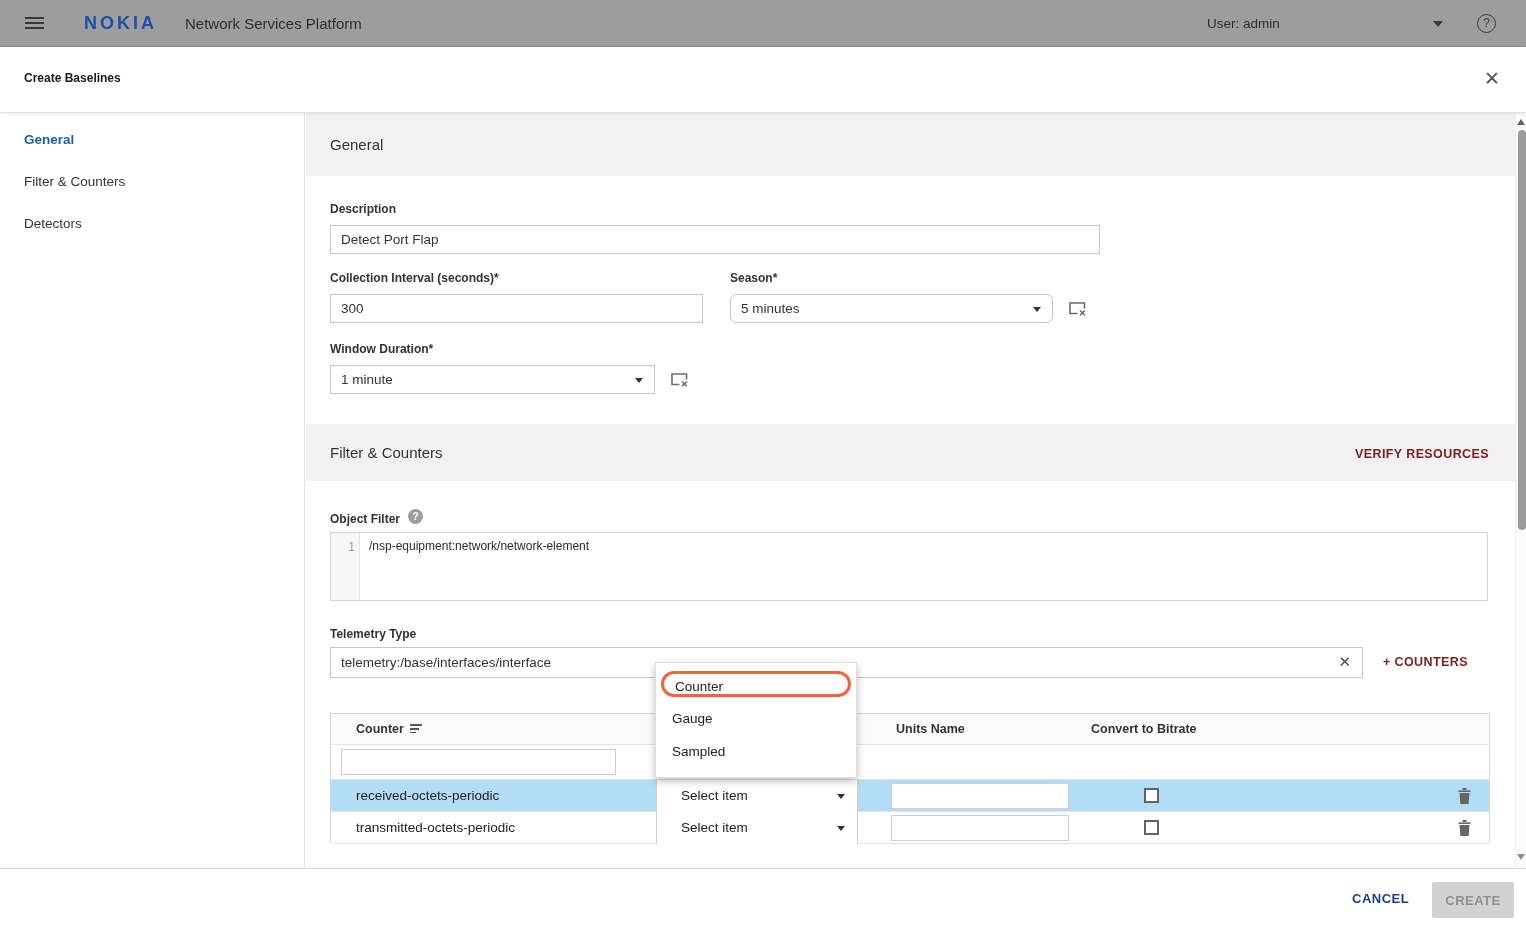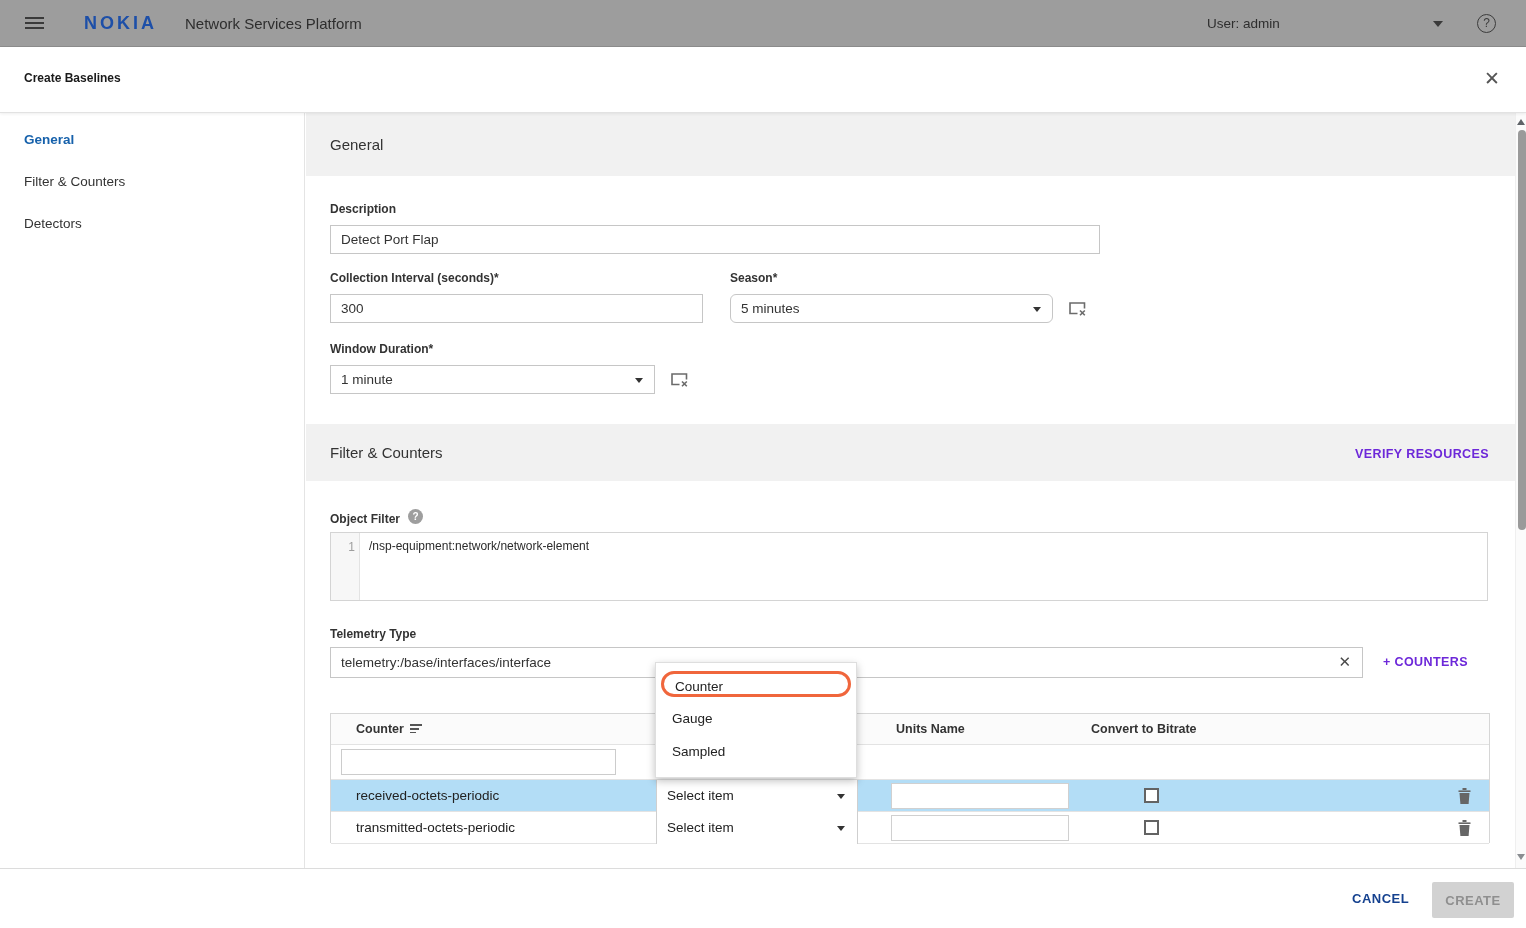--- a/index.html
+++ b/index.html
@@ -29,21 +29,21 @@
   
   .content { position:absolute; left:306px; top:113px; width:1209px; height:755px; background:#fff; overflow:hidden; }
   .band { position:absolute; left:0; width:1209px; background:#f1f1f1; }
   .band .band-title { position:absolute; left:24px; font-size:15px; color:#333; }
   .flabel { position:absolute; font-size:12px; font-weight:bold; color:#333; }
   .tinput { position:absolute; height:29px; border:1px solid #c6c6c6; background:#fff; font-family:"Liberation Sans",sans-serif; font-size:13.5px; color:#333; padding:0 10px; outline:none; }
   .selbox { position:absolute; height:29px; border:1px solid #c6c6c6; background:#fff; font-size:13.5px; color:#333; line-height:27px; padding-left:10px; cursor:pointer; }
   .selbox .caret { position:absolute; right:11px; top:12px; width:0; height:0; border-left:4px solid transparent; border-right:4px solid transparent; border-top:5px solid #333; }
   .clear-ic { position:absolute; cursor:pointer; }
 
-  .link-btn { position:absolute; font-size:12.5px; font-weight:bold; color:#6d28d9; letter-spacing:0.4px; cursor:pointer; }
+  .link-btn { position:absolute; font-size:12.5px; font-weight:bold; color:#7f1d1d; letter-spacing:0.4px; cursor:pointer; }
 
   .q-icon { position:absolute; width:15px; height:15px; background:#9e9e9e; border-radius:50%; color:#fff; font-size:10px; font-weight:bold; text-align:center; line-height:15px; cursor:pointer; }
 
   
   .editor { position:absolute; left:24px; top:419px; width:1158px; height:69px; border:1px solid #d4d4d4; background:#fff; }
   .editor .gutter { position:absolute; left:0; top:0; width:29px; height:100%; background:#f7f7f7; border-right:1px solid #e3e3e3; }
   .editor .lineno { position:absolute; left:0; top:7px; width:24px; text-align:right; font-size:12px; color:#9e9e9e; }
   .editor .code { position:absolute; left:38px; top:6px; font-size:12px; color:#2b2b2b; }
 
   
@@ -55,21 +55,21 @@
   .ctable { position:absolute; left:24px; top:600px; width:1160px; height:130px; border:1px solid #d6d6d6; background:#fff; }
   .t-head { position:absolute; left:0; top:0; width:100%; height:31px; background:#fbfbfb; border-bottom:1px solid #e3e3e3; }
   .t-head .hlabel { position:absolute; top:8px; font-size:12.5px; font-weight:bold; color:#333; }
   .sort-ic { display:inline-block; vertical-align:middle; margin-left:6px; width:12px; }
   .sort-ic i { display:block; height:1.6px; background:#555; margin-bottom:2px; }
   .t-filter { position:absolute; left:0; top:31px; width:100%; height:35px; border-bottom:1px solid #e3e3e3; background:#fff; }
   .t-filter input { position:absolute; left:10px; top:4px; width:275px; height:26px; border:1px solid #ccc; outline:none; font-family:"Liberation Sans",sans-serif; font-size:13px; padding:0 8px; }
   .t-row { position:absolute; left:0; width:100%; height:32px; background:#fff; border-bottom:1px solid #e3e3e3; }
   .t-row.hl { background:#b3ddf6; }
   .t-row .cname { position:absolute; left:25px; top:8px; font-size:13.5px; color:#222; }
-  .row-select { position:absolute; left:325px; top:0; width:202px; height:32px; background:#fff; border-left:1px solid #cfcfcf; border-right:1px solid #cfcfcf; font-size:13.5px; color:#222; line-height:31px; padding-left:10px; cursor:pointer; }
+  .row-select { position:absolute; left:325px; top:0; width:202px; height:32px; background:#fff; border-left:1px solid #cfcfcf; border-right:1px solid #cfcfcf; font-size:13.5px; color:#222; line-height:31px; padding-left:24px; cursor:pointer; }
   .row-select .caret { position:absolute; right:12px; top:14px; width:0; height:0; border-left:4px solid transparent; border-right:4px solid transparent; border-top:5px solid #333; }
   .units-input { position:absolute; left:560px; top:3px; width:178px; height:26px; border:1px solid #d0d0d0; background:#fff; outline:none; font-family:"Liberation Sans",sans-serif; font-size:13px; padding:0 8px; }
   .cbx { position:absolute; left:813px; top:8px; width:15px; height:15px; border:2px solid #636363; background:#fff; cursor:pointer; }
   .trash { position:absolute; right:18px; top:8px; cursor:pointer; }
 
   
   .popup { position:absolute; left:349px; top:549px; width:202px; height:116px; background:#fff; border:1px solid #dedede; box-shadow:0 3px 8px rgba(0,0,0,0.25); z-index:20; padding-top:8px; }
   .popup .opt { height:33px; line-height:33px; padding-left:16px; font-size:13.5px; color:#222; cursor:pointer; }
   .popup .opt.hl-orange { height:26px; line-height:26px; margin:0 5px 5px 5px; padding-left:11px; border:3px solid #f0663c; border-radius:15px; }
 

